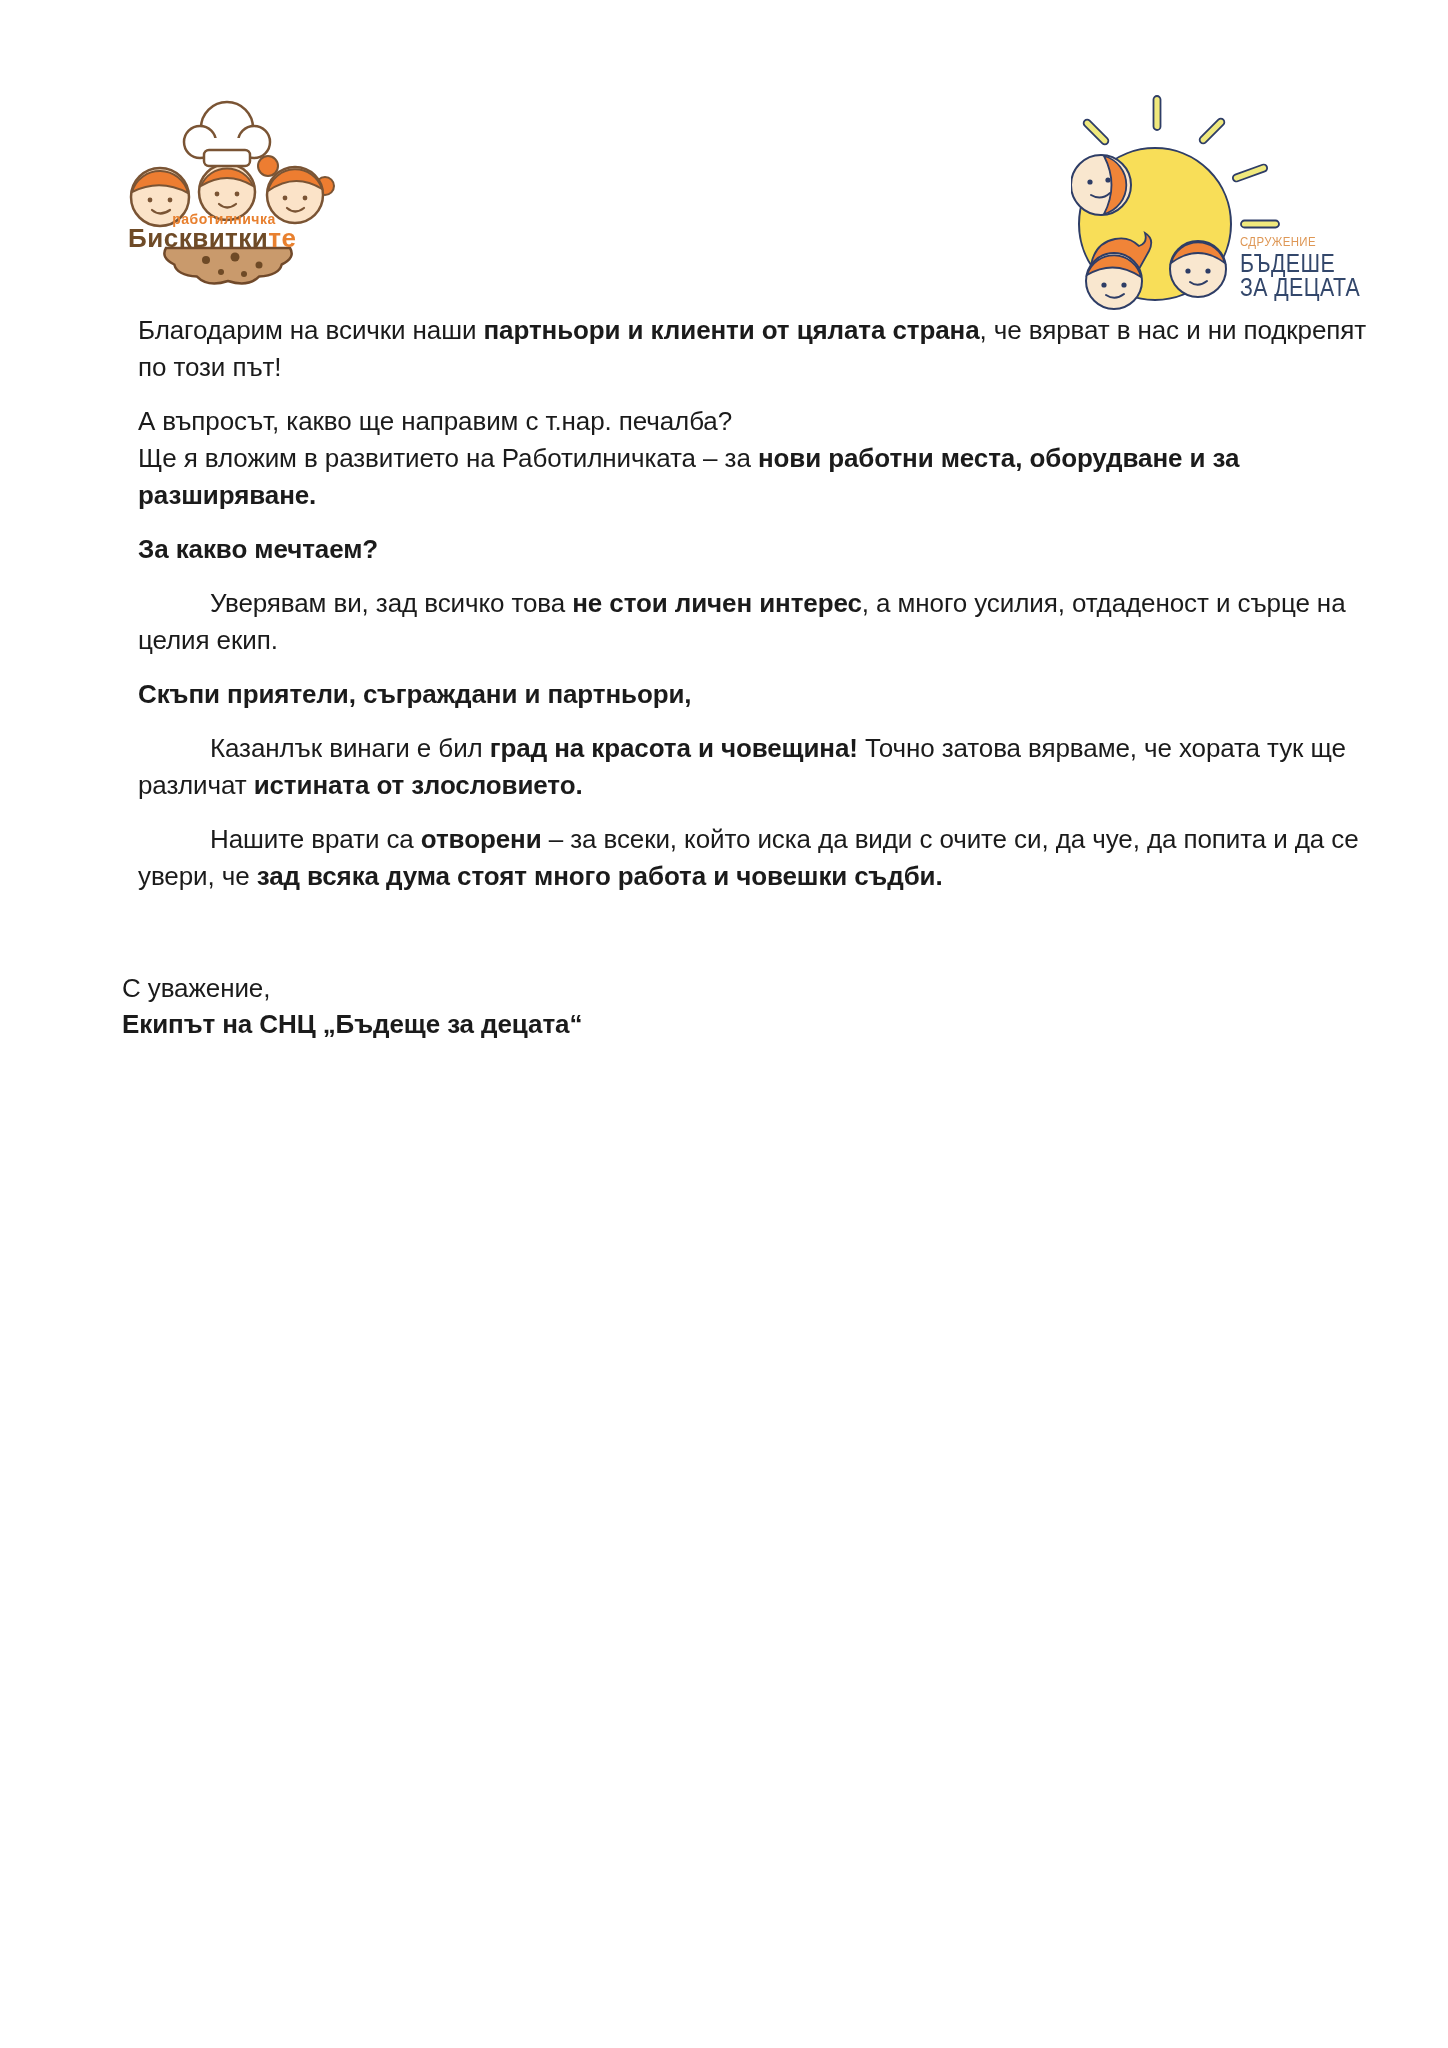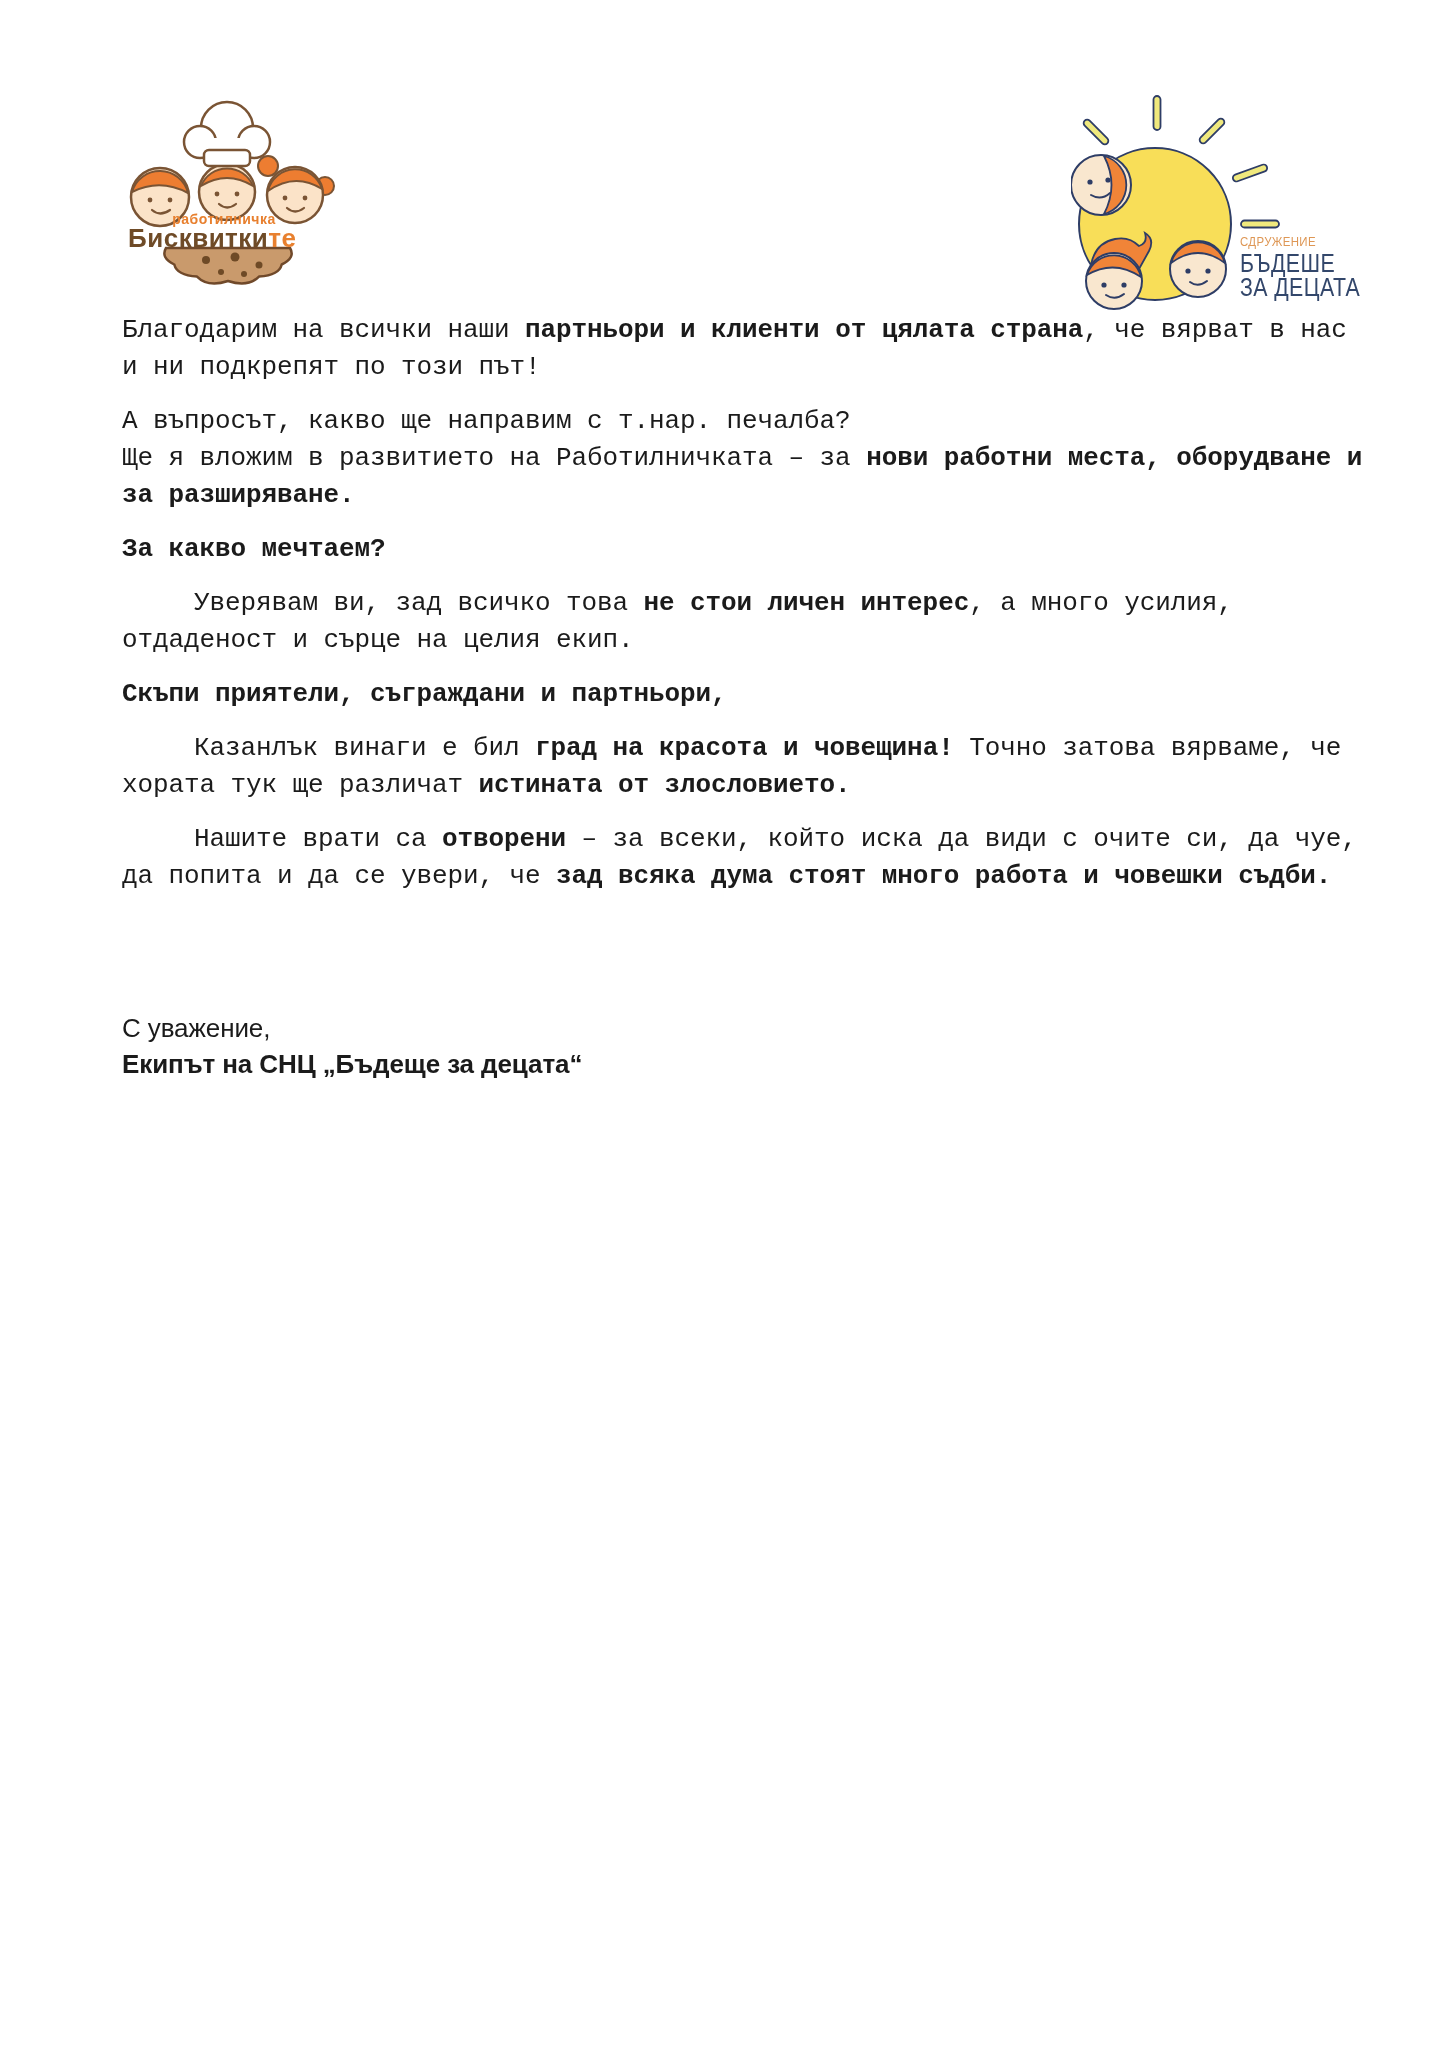--- a/index.html
+++ b/index.html
@@ -35,25 +35,25 @@
     transform:scaleX(.82);transform-origin:left top;white-space:nowrap;letter-spacing:.5px;
   }
   .fr-name1{top:158px;}
   .fr-name2{top:182px;}
 
   
   .letter{
     position:absolute;left:122px;top:312px;width:1245px;
     font-size:26px;line-height:37px;letter-spacing:-.1px;
   }
-  .letter p{margin:0 0 17px 0;font-family:Liberation Mono, monospace;}
+  .letter p{margin:0 0 17px 16px;}
   .letter p.indent{text-indent:72px;}
   .letter p.bold-p{font-weight:700;}
   .letter b{font-weight:700;}
-  .signature{margin-top:115px;line-height:36px;}
+  .signature{margin-top:75px;line-height:36px;}
   .signature .b{font-weight:700;}
 </style>
 </head>
 <body>
 
 <div class="page">
 
   <div class="logo-left">
     <svg class="ll-art" viewBox="0 0 210 190" aria-hidden="true">
 

